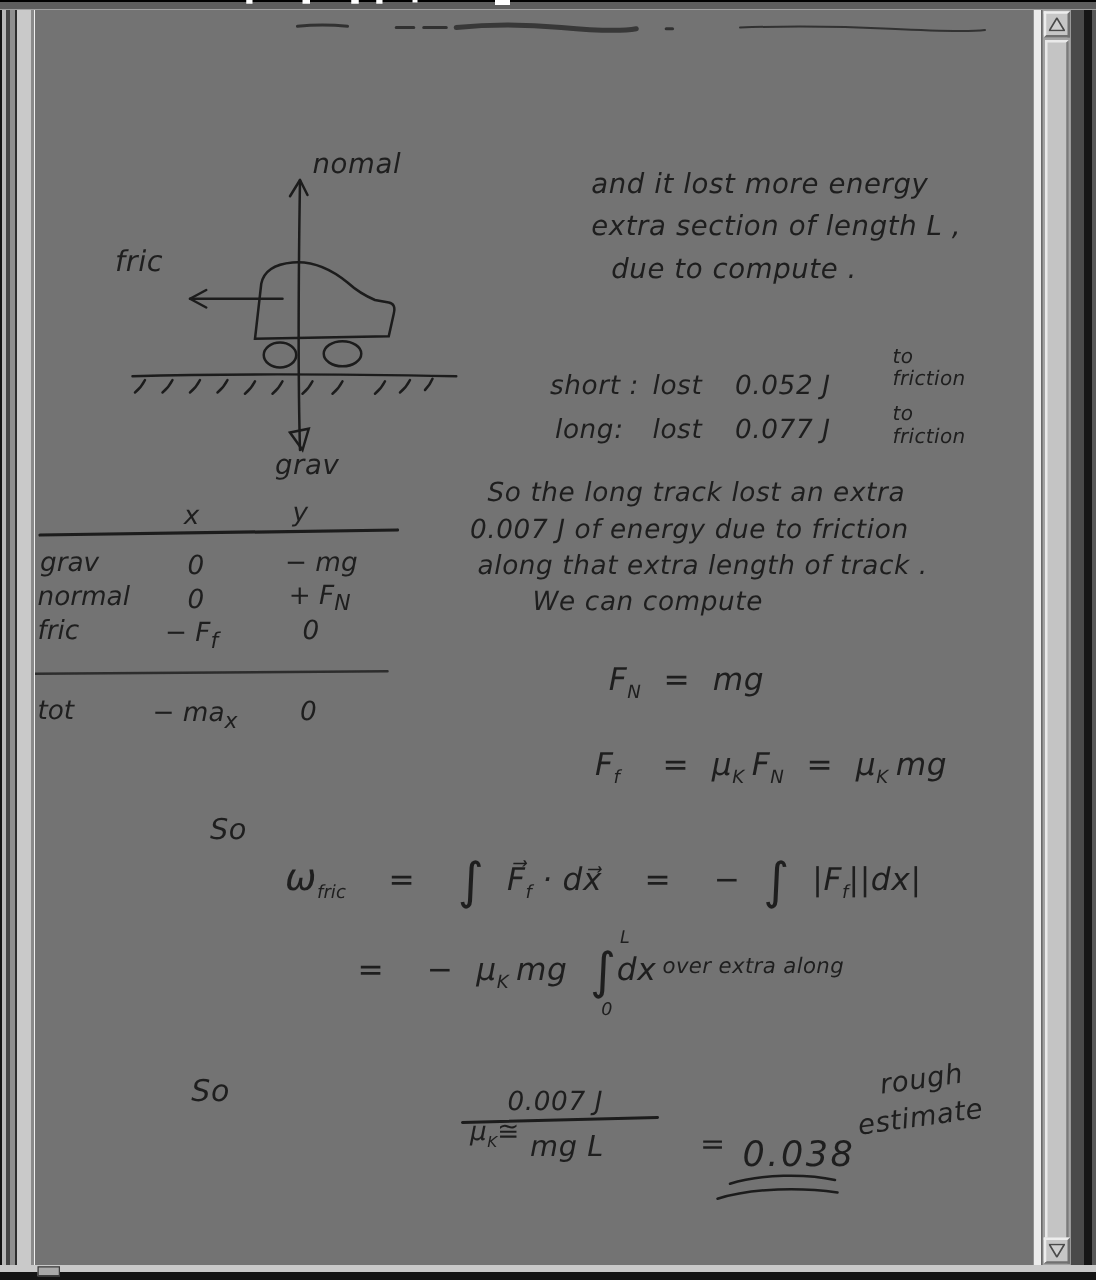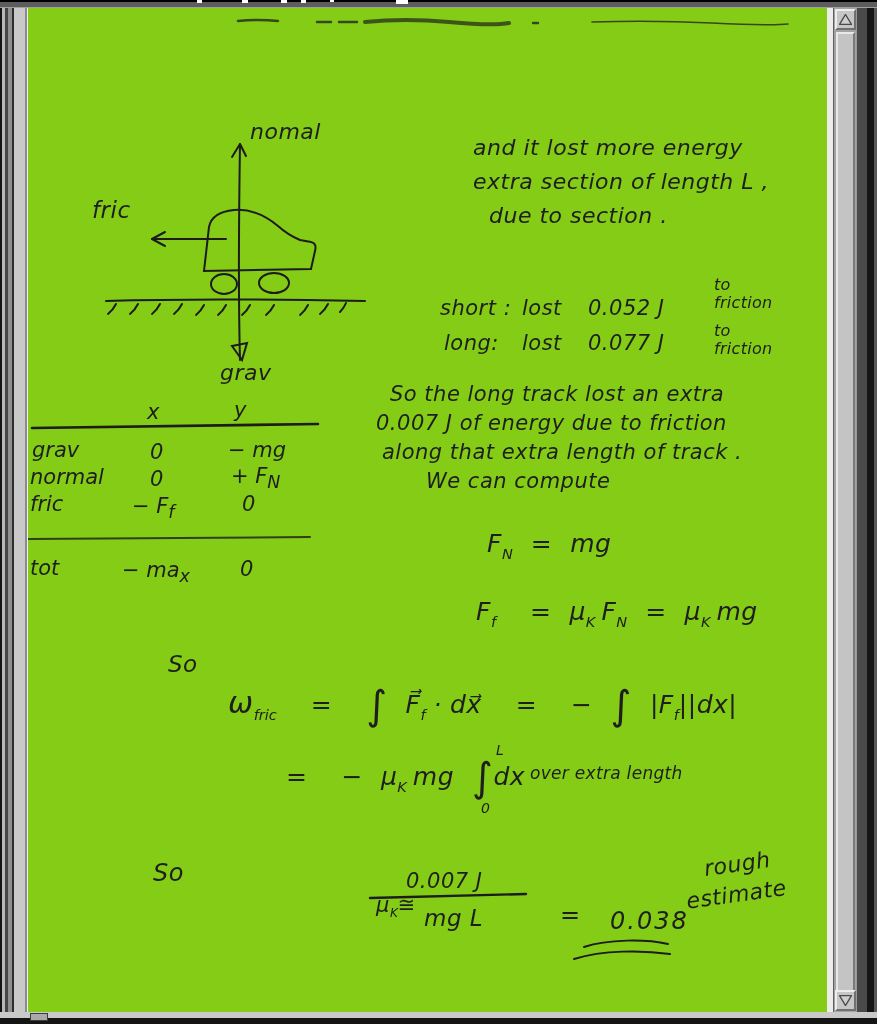--- a/index.html
+++ b/index.html
@@ -27,21 +27,21 @@
     border-top:2px solid #ededed; border-left:2px solid #ededed;
     border-right:2px solid #707070; border-bottom:2px solid #707070;
     display:flex; align-items:center; justify-content:center; }
   .sb-btn svg { display:block; }
   .sb-thumb { position:absolute; left:2px; top:24px; width:19px; height:962px; background:#c4c4c4;
     border-left:2px solid #e9e9e9; border-top:2px solid #e9e9e9;
     border-right:2px solid #7a7a7a; border-bottom:2px solid #7a7a7a; }
 
   
   .page { position:absolute; left:28px; top:8px; width:805px; height:1004px;
-    background:#84cc16; overflow:hidden; }
+    background:#737373; overflow:hidden; }
   .page-shade { position:absolute; right:0; top:0; width:6px; height:100%; background:#ececec; }
   .ink-layer { position:absolute; left:0; top:0; }
 
   
   .hw { position:absolute; font-style:italic; font-size:21px; color:#1e1e1e;
         white-space:nowrap; letter-spacing:.5px; line-height:1.45; }
   .hw sub { font-size:.58em; vertical-align:-.45em; letter-spacing:0; }
   .lines div { white-space:nowrap; }
   .eq { font-size:25px; }
   .eq .sp  { display:inline-block; width:18px; }
@@ -168,21 +168,21 @@
       <span class="tbl-cell" style="left:214px;top:484px">0</span>
 
       <span class="tbl-cell" style="left:2px;top:548px">tot</span>
       <span class="tbl-cell" style="left:94px;top:550px"><span>− ma</span><sub>x</sub></span>
       <span class="tbl-cell" style="left:212px;top:549px">0</span>
     </div>
 
     <div class="hw lines" style="left:445px;top:123px;font-size:22px;line-height:34px">
       <div>and it lost more energy</div>
       <div>extra section of length L ,</div>
-      <div style="margin-left:16px">due to section .</div>
+      <div style="margin-left:16px">due to compute .</div>
     </div>
 
     <div>
       <span class="hw" style="left:412px;top:285px">short :</span>
       <span class="hw" style="left:494px;top:285px">lost</span>
       <span class="hw" style="left:560px;top:285px">0.052 J</span>
       <span class="hw small-note lines" style="left:686px;top:268px">
         <div>to</div>
         <div>friction</div>
       </span>
@@ -212,31 +212,31 @@
 
     <div class="hw" style="left:140px;top:640px;font-size:23px">So</div>
 
     <div class="hw eq" style="left:200px;top:668px">
       <span style="font-size:30px">ω</span><sub>fric</sub><span class="sp2"></span><span>=</span><span class="sp2"></span><span class="int">∫</span><span class="sp"></span><span>F⃗</span><sub>f</sub><span style="display:inline-block;width:8px"></span><span>·</span><span style="display:inline-block;width:8px"></span><span>dx⃗</span><span class="sp2"></span><span>=</span><span class="sp2"></span><span>−</span><span class="sp"></span><span class="int">∫</span><span class="sp"></span><span>|F</span><sub>f</sub><span>||dx|</span>
     </div>
 
     <div class="hw eq" style="left:258px;top:740px">
       <span>=</span><span class="sp2"></span><span>−</span><span class="sp"></span><span>μ</span><sub>K</sub><span style="display:inline-block;width:6px"></span><span>mg</span><span class="sp"></span><span class="int-wrap"><span class="int">∫</span><span class="int-sup">L</span><span class="int-sub">0</span></span><span>dx</span>
     </div>
-    <div class="hw small-note" style="left:502px;top:756px;font-size:17px">over extra length</div>
+    <div class="hw small-note" style="left:502px;top:756px;font-size:17px">over extra along</div>
 
 
     <div class="hw" style="left:125px;top:848px;font-size:24px">So</div>
 
     <div>
       <span class="hw" style="left:348px;top:882px;font-size:21px"><span>μ</span><sub>K</sub><span class="sp"></span><span>≅</span></span>
       <span class="hw frac-num" style="left:378px;top:858px">0.007 J</span>
       <span class="hw frac-den" style="left:396px;top:894px">mg L</span>
       <span class="hw" style="left:532px;top:890px;font-size:24px">=</span>
-      <span class="hw" style="left:582px;top:896px;font-size:24px;letter-spacing:2px">0.038</span>
+      <span class="hw" style="left:566px;top:896px;font-size:28px;letter-spacing:2px">0.038</span>
       <span class="hw lines rotated" style="left:656px;top:842px;font-size:22px;line-height:30px">
         <div style="margin-left:22px">rough</div>
         <div>estimate</div>
       </span>
     </div>
 
   </div>
 </div>
 
 </body></html>

